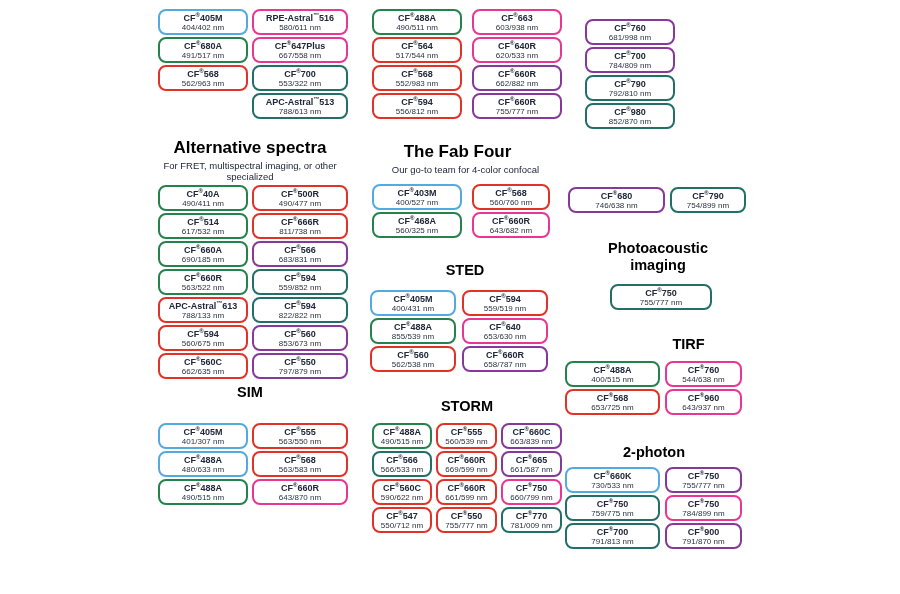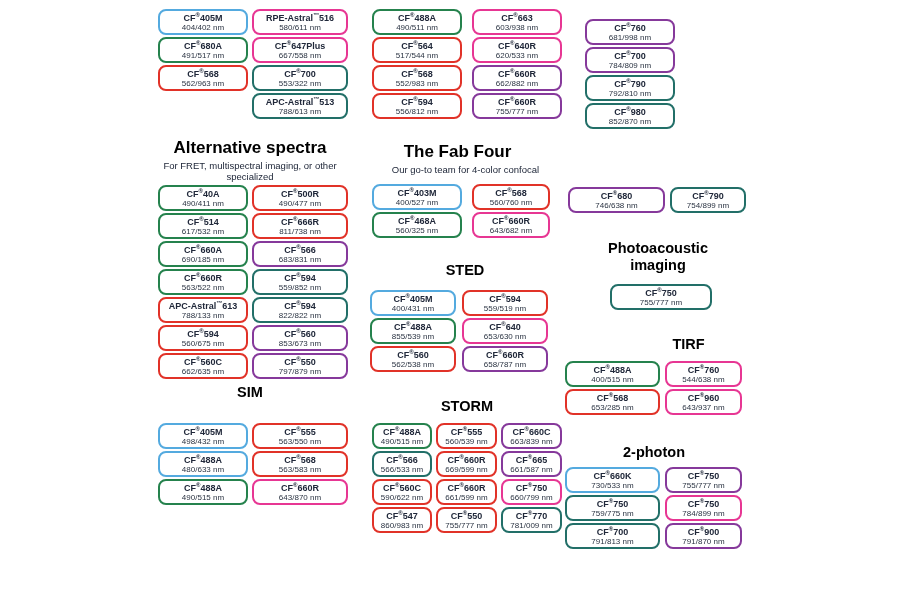--- a/index.html
+++ b/index.html
@@ -262,38 +262,38 @@
       </div>
     </div>
 
   <div class="col" style="left:565px;top:361px;width:95px">
       <div class="box" style="border-color: rgb(37, 130, 77);">
         <div class="box-name">CF<sup>®</sup>488A</div>
         <div class="box-nm">400/515 nm</div>
       </div>
       <div class="box" style="border-color: rgb(225, 50, 40);">
         <div class="box-name">CF<sup>®</sup>568</div>
-        <div class="box-nm">653/285 nm</div>
+        <div class="box-nm">653/725 nm</div>
       </div>
     </div>
   <div class="col" style="left:665px;top:361px;width:77px">
       <div class="box" style="border-color: rgb(231, 54, 147);">
         <div class="box-name">CF<sup>®</sup>760</div>
         <div class="box-nm">544/638 nm</div>
       </div>
       <div class="box" style="border-color: rgb(231, 54, 147);">
         <div class="box-name">CF<sup>®</sup>960</div>
         <div class="box-nm">643/937 nm</div>
       </div>
     </div>
 
   <div class="col" style="left:158px;top:423px;width:90px">
       <div class="box" style="border-color: rgb(84, 170, 223);">
         <div class="box-name">CF<sup>®</sup>405M</div>
-        <div class="box-nm">498/432 nm</div>
+        <div class="box-nm">401/307 nm</div>
       </div>
       <div class="box" style="border-color: rgb(84, 170, 223);">
         <div class="box-name">CF<sup>®</sup>488A</div>
         <div class="box-nm">480/633 nm</div>
       </div>
       <div class="box" style="border-color: rgb(37, 130, 77);">
         <div class="box-name">CF<sup>®</sup>488A</div>
         <div class="box-nm">490/515 nm</div>
       </div>
     </div>
@@ -320,21 +320,21 @@
       <div class="box" style="border-color: rgb(34, 111, 104);">
         <div class="box-name">CF<sup>®</sup>566</div>
         <div class="box-nm">566/533 nm</div>
       </div>
       <div class="box" style="border-color: rgb(225, 50, 40);">
         <div class="box-name">CF<sup>®</sup>560C</div>
         <div class="box-nm">590/622 nm</div>
       </div>
       <div class="box" style="border-color: rgb(225, 50, 40);">
         <div class="box-name">CF<sup>®</sup>547</div>
-        <div class="box-nm">860/983 nm</div>
+        <div class="box-nm">550/712 nm</div>
       </div>
     </div>
   <div class="col" style="left:436px;top:423px;width:61px">
       <div class="box" style="border-color: rgb(225, 50, 40);">
         <div class="box-name">CF<sup>®</sup>555</div>
         <div class="box-nm">560/539 nm</div>
       </div>
       <div class="box" style="border-color: rgb(225, 50, 40);">
         <div class="box-name">CF<sup>®</sup>660R</div>
         <div class="box-nm">669/599 nm</div>

